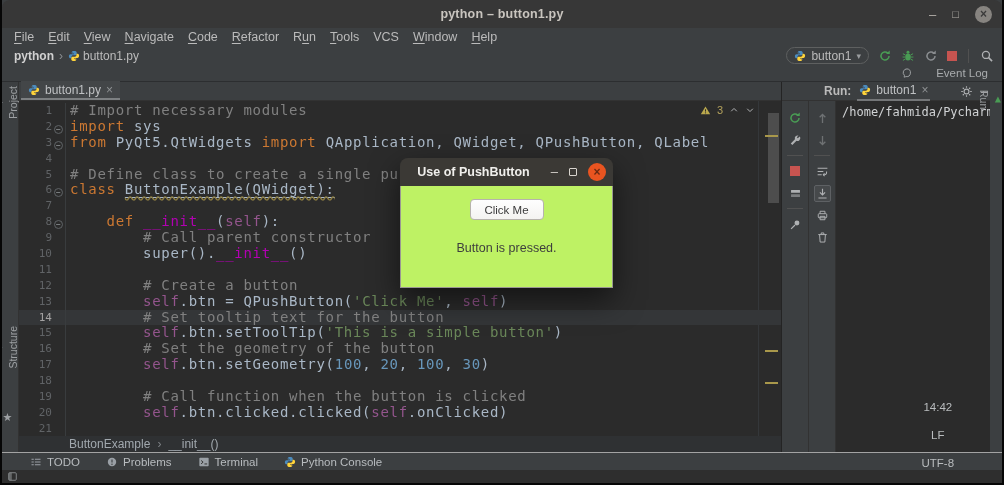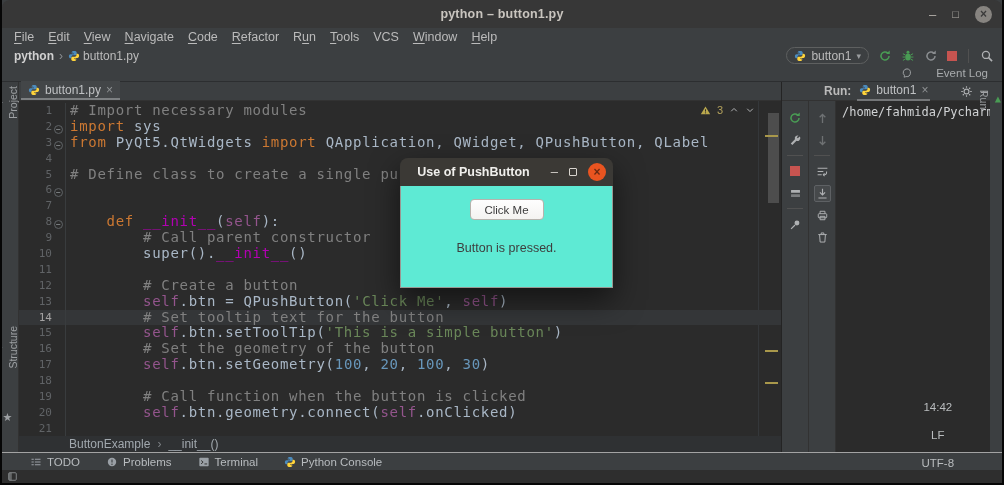--- a/index.html
+++ b/index.html
@@ -105,21 +105,21 @@
   .sb-right svg{width:12px;height:12px;}
 
   
   .dialog{position:absolute;left:398px;top:158px;width:213px;height:130px;z-index:50;border-radius:8px 8px 3px 3px;box-shadow:0 12px 30px rgba(0,0,0,.55);}
   .dlg-titlebar{height:28px;background:#3b3935;border-radius:8px 8px 0 0;display:flex;align-items:center;position:relative;}
   .dlg-title{position:absolute;left:0;right:66px;text-align:center;color:#f0efec;font-size:12.5px;font-weight:bold;}
   .dlg-ctrls{position:absolute;right:7px;top:0;height:28px;display:flex;align-items:center;gap:11px;}
   .dlg-min{color:#d8d4ce;font-size:13px;line-height:10px;}
   .dlg-max{width:8px;height:8px;border:1px solid #d8d4ce;border-radius:1px;}
   .dlg-close{width:18px;height:18px;border-radius:50%;background:#E95420;color:#6b2a12;font-weight:bold;font-size:12px;display:flex;align-items:center;justify-content:center;line-height:1;}
-  .dlg-body{height:102px;background:#5eead4;border:1px solid #9a9792;border-top:none;display:flex;flex-direction:column;align-items:center;}
+  .dlg-body{height:102px;background:#bef264;border:1px solid #9a9792;border-top:none;display:flex;flex-direction:column;align-items:center;}
   .dlg-btn{margin-top:13px;width:74px;height:21px;background:linear-gradient(#fefefe,#f4f3f1);border:1px solid #b7b3ad;border-radius:4px;color:#3c3c3c;font-size:11.5px;display:flex;align-items:center;justify-content:center;font-family:"Liberation Sans",sans-serif;}
   .dlg-msg{margin-top:21px;color:#3e3e3e;font-size:12.5px;}
 </style>
 </head>
 <body>
 
 <svg width="0" height="0" style="position:absolute">
   <defs>
     <symbol id="py" viewBox="0 0 16 16">
       <path fill="#4B8BBE" d="M7.9 1.2c-2.2 0-2.9.9-2.9 2v1.6h3v.7H3.4C2 5.5 1.2 6.6 1.2 8.2c0 1.6.8 2.7 2.2 2.7h1.3V9.2c0-1.2 1-2.1 2.1-2.1h3c1 0 1.8-.8 1.8-1.8V3.2c0-1.1-.9-2-3.7-2zM6.3 2.6a.6.6 0 110 1.2.6.6 0 010-1.2z"></path>
@@ -363,20 +363,21 @@
                 <span class="txt"></span>
               </div>
               <div class="cl">
                 <span class="num">5</span>
                 <span class="fold"></span>
                 <span class="txt"><span class="tk-c"># Define class to create a single push button</span></span>
               </div>
               <div class="cl">
                 <span class="num">6</span>
                 <span class="fold"><span class="foldicon">−</span></span>
+                <span class="txt"><span class="tk-k">class </span><span class="tk-u">ButtonExample(QWidget):</span></span>
               </div>
               <div class="cl">
                 <span class="num">7</span>
                 <span class="fold"></span>
                 <span class="txt"></span>
               </div>
               <div class="cl">
                 <span class="num">8</span>
                 <span class="fold"><span class="foldicon">−</span></span>
                 <span class="txt"><span class="tk-t">    </span><span class="tk-k">def </span><span class="tk-d">__init__</span><span class="tk-t">(</span><span class="tk-slf">self</span><span class="tk-t">):</span></span>
@@ -432,21 +433,21 @@
                 <span class="txt"></span>
               </div>
               <div class="cl">
                 <span class="num">19</span>
                 <span class="fold"></span>
                 <span class="txt"><span class="tk-c">        # Call function when the button is clicked</span></span>
               </div>
               <div class="cl">
                 <span class="num">20</span>
                 <span class="fold"></span>
-                <span class="txt"><span class="tk-t">        </span><span class="tk-slf">self</span><span class="tk-t">.btn.geometry.connect(</span><span class="tk-slf">self</span><span class="tk-t">.onClicked)</span></span>
+                <span class="txt"><span class="tk-t">        </span><span class="tk-slf">self</span><span class="tk-t">.btn.clicked.clicked(</span><span class="tk-slf">self</span><span class="tk-t">.onClicked)</span></span>
               </div>
               <div class="cl">
                 <span class="num">21</span>
                 <span class="fold"></span>
                 <span class="txt"></span>
               </div>
             </div>
         <div class="inspect">
           <svg>
                 <use href="#warn"></use>

